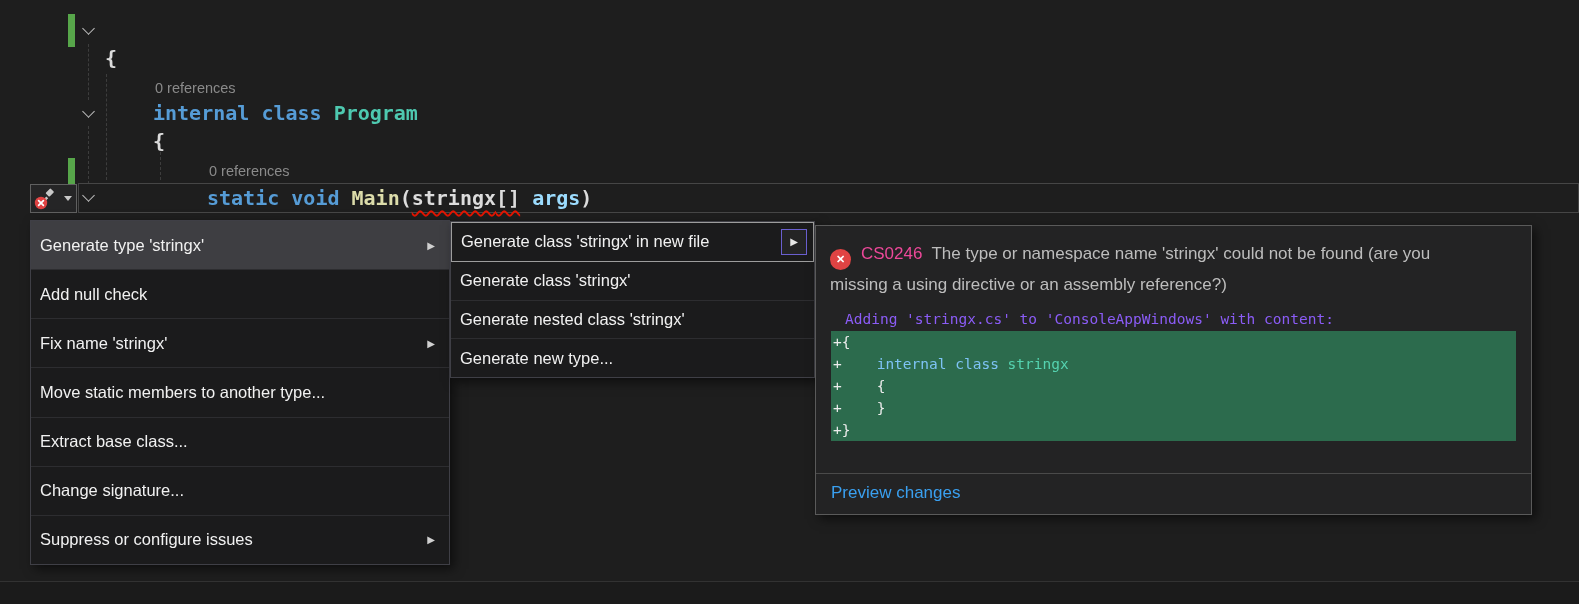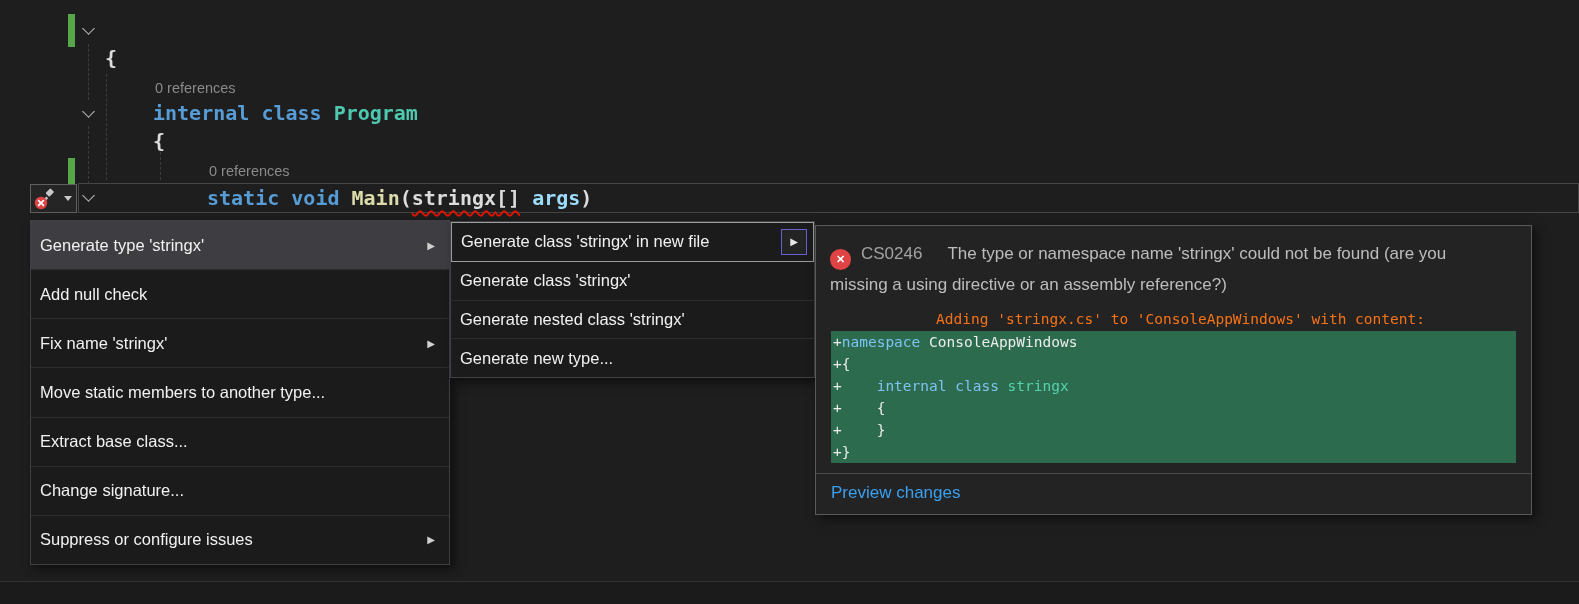--- a/index.html
+++ b/index.html
@@ -97,27 +97,27 @@
   }
   .err-row {
     padding:13px 40px 4px 14px; font-size:17px; line-height:30px; color:#BDBDBD;
   }
   .err-icon {
     display:inline-flex; width:21px; height:21px; border-radius:50%;
     background:#E04343; color:#FFFFFF; font-size:11px; font-weight:bold;
     align-items:center; justify-content:center; margin-right:10px;
     vertical-align:-4px;
   }
-  .err-code { color:#a3a3a3; margin-right:25px; }
+  .err-code { color:#ec4899; margin-right:9px; }
   .panel .content {
     margin:4px 15px 0 15px;
     font-family:"DejaVu Sans Mono","Liberation Mono",monospace;
     font-size:14.5px; line-height:22px;
   }
-  .content-header { color:#f97316; white-space:pre; padding-left:14px;text-align:center; }
+  .content-header { color:#8b5cf6; white-space:pre; padding-left:14px; }
   .diff-block { background:#2C6B4D; margin-top:1px; }
   .diff-line { white-space:pre; color:#ECECEC; padding-left:2px; }
   .diff-line .kw  { color:#7EC3F5; }
   .diff-line .type{ color:#55D3B0; }
   .link-row {
     position:absolute; left:0; right:0; bottom:0;
     border-top:1px solid #4A4A4A; padding:9px 20px 11px 15px;
   }
   .link { color:#3AA0F0; font-size:17px; cursor:pointer; }
 
@@ -215,21 +215,20 @@
     </div>
   </div>
 
   <div class="panel">
     <div class="err-row">
       <span class="err-icon">✕</span><span class="err-code">CS0246</span><span>The type or namespace name 'stringx' could not be found (are you missing a using directive or an assembly reference?)</span>
     </div>
     <div class="content">
       <div class="content-header">Adding 'stringx.cs' to 'ConsoleAppWindows' with content:</div>
       <div class="diff-block">
-        <div class="diff-line"><span>+</span><span></span><span class="kw">namespace</span><span class="type"></span><span> ConsoleAppWindows</span></div>
         <div class="diff-line"><span>+</span><span></span><span class="kw"></span><span class="type"></span><span>{</span></div>
         <div class="diff-line"><span>+</span><span>    </span><span class="kw">internal class </span><span class="type">stringx</span><span></span></div>
         <div class="diff-line"><span>+</span><span></span><span class="kw"></span><span class="type"></span><span>    {</span></div>
         <div class="diff-line"><span>+</span><span></span><span class="kw"></span><span class="type"></span><span>    }</span></div>
         <div class="diff-line"><span>+</span><span></span><span class="kw"></span><span class="type"></span><span>}</span></div>
       </div>
     </div>
     <div class="link-row">
       <span class="link">Preview changes</span>
     </div>

